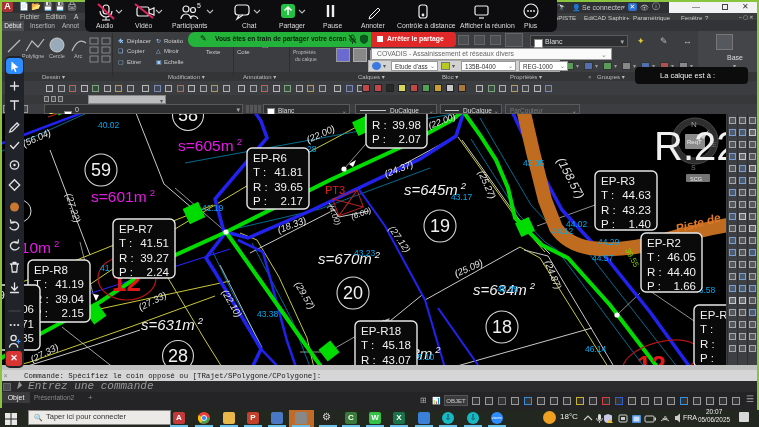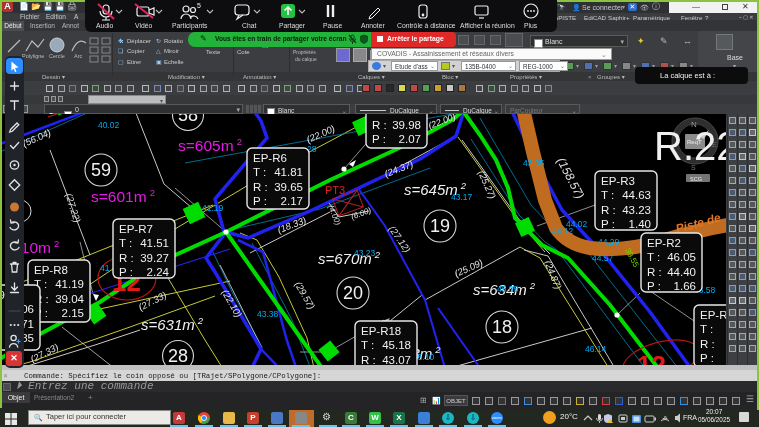--- a/index.html
+++ b/index.html
@@ -715,21 +715,21 @@
 <div class="ab" style="left:439px;top:425px;width:18px;height:2px;background:#6cc2e8;z-index:8;"></div>
 <div class="ab" style="left:467px;top:412px;width:12px;height:12px;background:#18b8c4;border-radius:50%;z-index:8;">
     <div style="color:#123;font-size:8px;text-align:center;line-height:12px">⇩</div>
   </div>
 <div class="ab" style="left:464px;top:425px;width:18px;height:2px;background:#6cc2e8;z-index:8;"></div>
 <div class="ab" style="left:491px;top:412px;width:12px;height:12px;background:#2d8cff;border-radius:50%;z-index:8;">
     <div style="color:#fff;font-size:4px;text-align:center;line-height:12px">zoom</div>
   </div>
 <div class="ab" style="left:488px;top:425px;width:18px;height:2px;background:#6cc2e8;z-index:8;"></div>
 <div class="ab" style="left:543px;top:411px;width:13px;height:13px;background:#f0a020;border-radius:50%;z-index:8;"></div>
-<div class="ab" style="left:560px;top:412px;font-size:8px;line-height:10px;color:#eee;z-index:8;white-space:nowrap;">20°C</div>
+<div class="ab" style="left:560px;top:412px;font-size:8px;line-height:10px;color:#eee;z-index:8;white-space:nowrap;">18°C</div>
 <svg class="ab" style="left:583px;top:412px;z-index:8" width="100" height="12" viewBox="0 0 100 12">
     <path d="M1 8 l4 -4 l4 4" stroke="#ccc" stroke-width="1.2" fill="none"></path>
     <rect x="15" y="2" width="3" height="6" rx="1.5" fill="#ddd"></rect>
     <path d="M13.5 6 a3 3 0 0 0 6 0 M16.5 9 v2" stroke="#ddd" stroke-width="0.8" fill="none"></path>
     <path d="M25 2 l4 1.5 v3.5 a4 4 0 0 1 -4 4 a4 4 0 0 1 -4 -4 v-3.5 Z" fill="#c8c8e8"></path>
     <path d="M27 7 l3 4 h-6 Z" fill="#e8c030"></path>
     <rect x="36" y="3" width="8" height="7" rx="1" fill="none" stroke="#ccc"></rect>
     <rect x="38" y="5" width="4" height="3" fill="#ccc"></rect>
     <rect x="49" y="3" width="9" height="8" rx="1" fill="#4a90d8"></rect>
     <rect x="50.5" y="4.5" width="6" height="5" fill="#fff" opacity="0.7"></rect>

